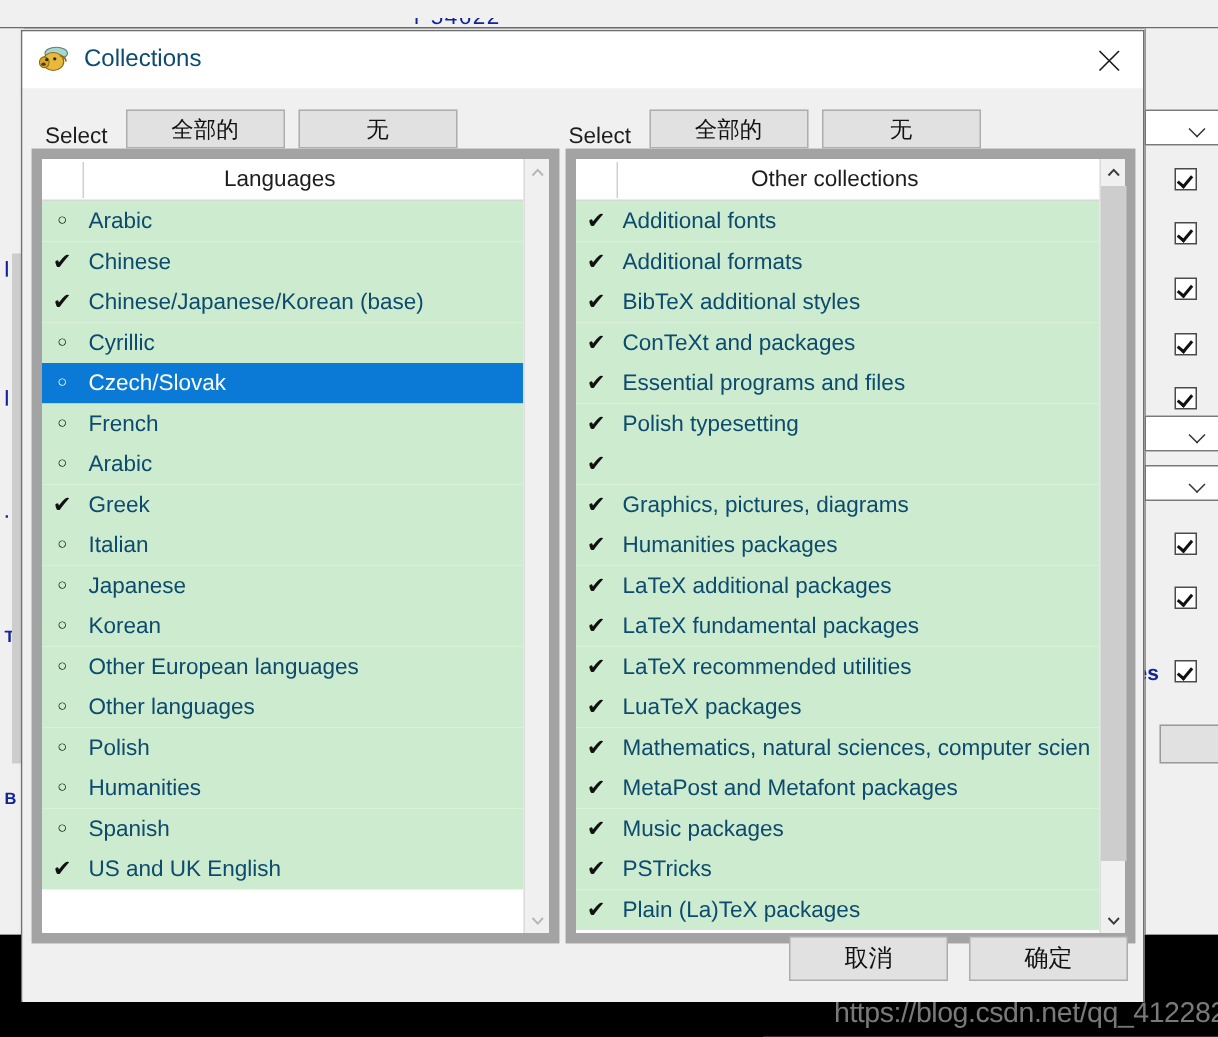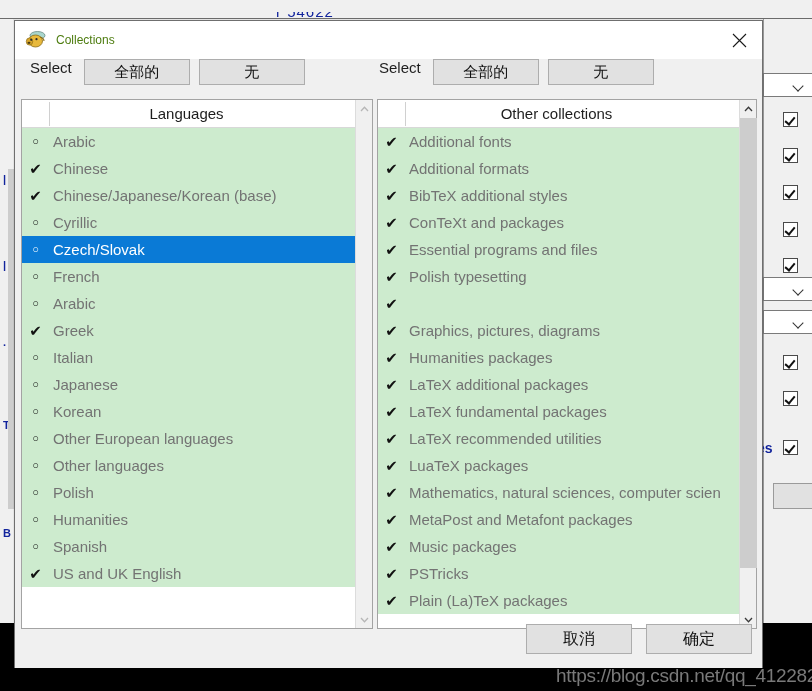--- a/index.html
+++ b/index.html
@@ -121,42 +121,42 @@
     background: #ffffff;
     display: flex; align-items: center;
   }
   .title-icon {
     margin-left: 10px; width: 22px; height: 22px;
     position: relative;
     flex: 0 0 auto;
   }
   .title-text {
     margin-left: 9px;
-    font-size: 12px; color: #4d7c0f;
+    font-size: 16px; color: #0c4a6e;
   }
   .close-btn {
     position: absolute; right: 0; top: 0;
     width: 45px; height: 38px;
     display: flex; align-items: center; justify-content: center;
     cursor: pointer;
   }
   .close-btn svg { display: block; }
 
   .body {
     position: relative;
     height: 609px;
     background: #f0f0f0;
   }
 
   .panel { position: absolute; top: 0; }
   .panel-left  { left: 6px;   width: 352px; }
   .panel-right { left: 362px; width: 380px; }
 
   .selrow {
-    display: flex; align-items: flex-start;
+    display: flex; align-items: flex-end;
     height: 40px;
     padding-left: 9px;
   }
   .selrow-right { padding-left: 2px; }
   .sel-label {
     font-size: 15px; color: #1d1d1d;
     margin-right: 12px;
   }
   .sel-btn {
     width: 106px; height: 26px;
@@ -167,21 +167,21 @@
     font-family: "DejaVu Sans", "Liberation Sans", sans-serif;
     display: flex; align-items: center; justify-content: center;
     cursor: pointer;
     margin-right: 9px;
   }
 
   .listwrap {
     position: relative;
     display: flex;
     background: #fff;
-    border: 1px solid #a3a3a3;
+    border: 7px solid #a3a3a3;
     box-sizing: border-box;
     height: 530px;
   }
   .listwrap-left  { width: 352px; }
   .listwrap-right { width: 380px; }
 
   .listbox {
     flex: 1 1 auto;
     overflow: hidden;
     background: #fff;
@@ -219,21 +219,21 @@
     flex: 0 0 27px;
     text-align: center;
     font-size: 13px;
     color: #111;
     line-height: 27px;
   }
   .row .mark.check { font-size: 15px; font-weight: 700; }
   .row .mark.circle { font-size: 11px; }
   .row.selected .mark { color: #fff; }
   .row .lbl {
-    font-size: 15px; color: #737373;
+    font-size: 15px; color: #0c4a6e;
     padding-left: 4px;
   }
   .row.selected .lbl { color: #fff; }
 
   
   .vscroll {
     flex: 0 0 17px;
     width: 17px;
     background: #f0f0f0;
     border-left: 1px solid #dcdcdc;

